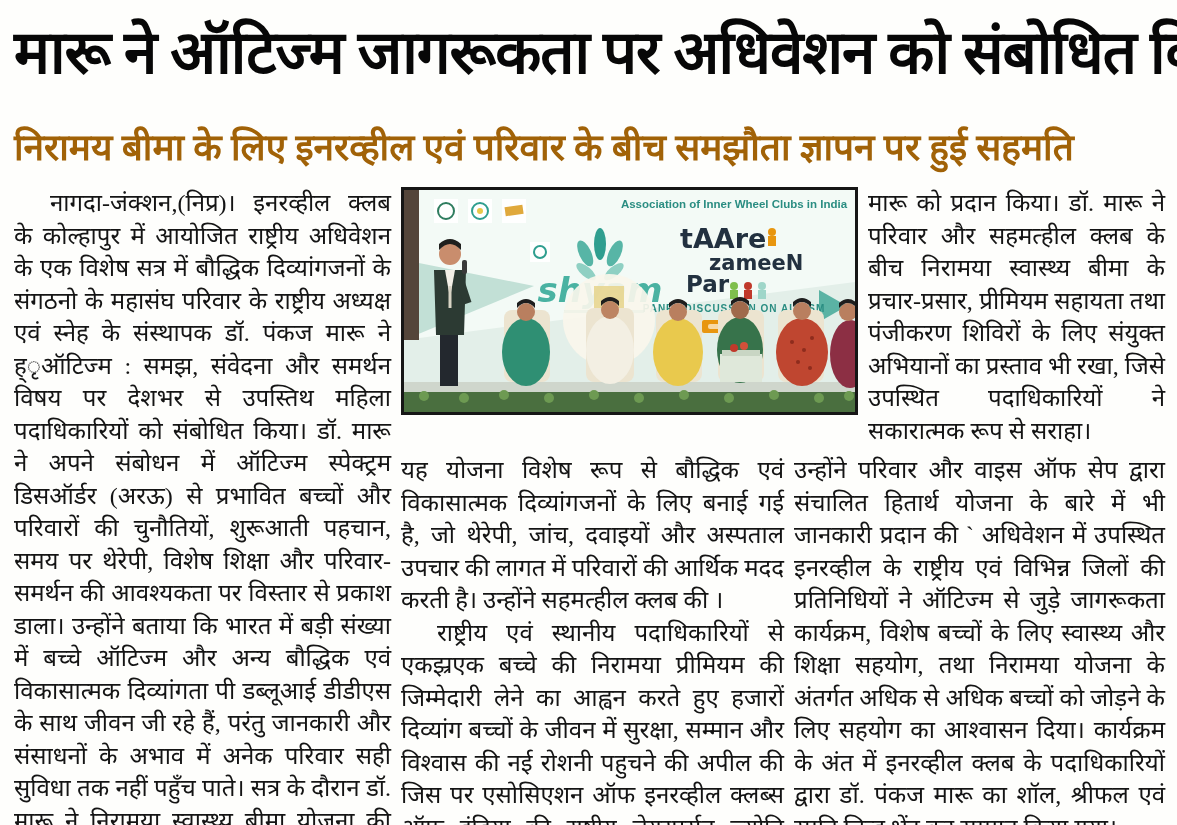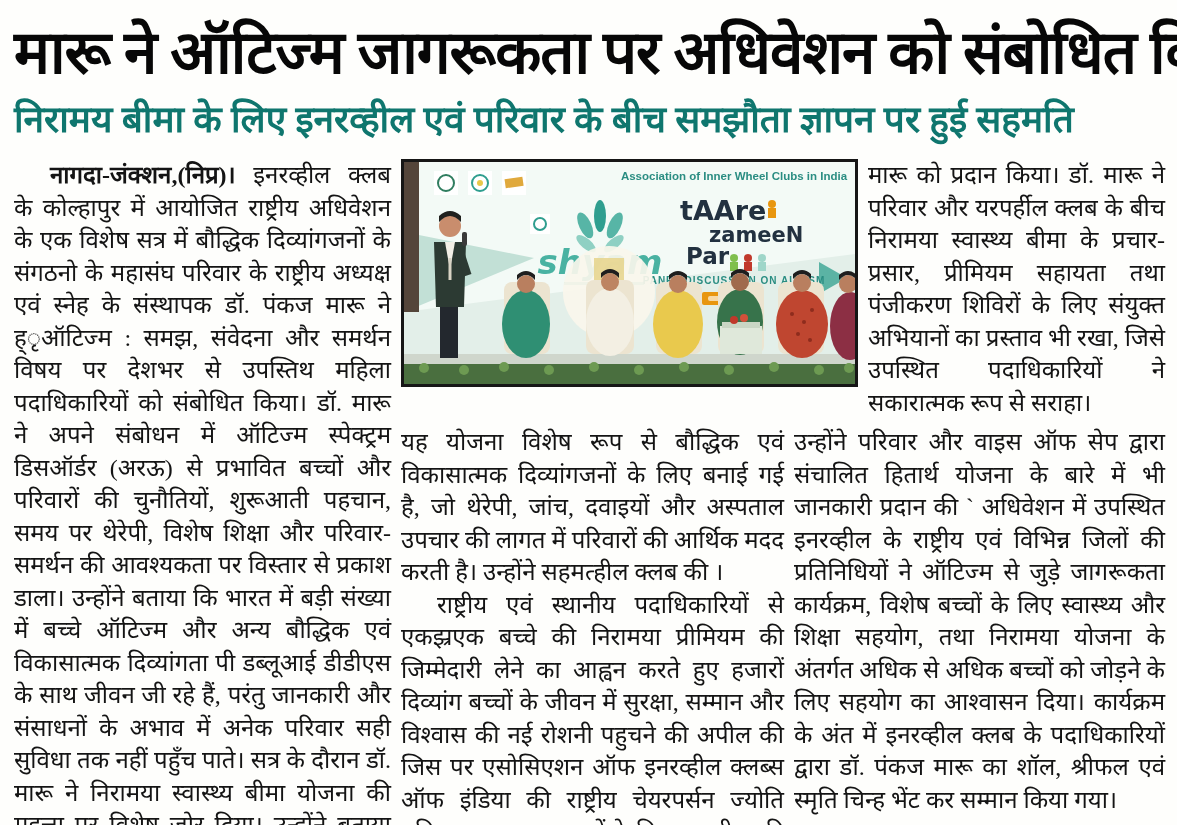--- a/index.html
+++ b/index.html
@@ -8,41 +8,41 @@
     background:#fefefc;color:#0d0d0d;
     padding:8px 12px 6px 14px;overflow:hidden;
     font-family:"Liberation Serif","DejaVu Serif",serif;
   }
   .headline{
     font-size:60px;font-weight:800;line-height:1.3;
     letter-spacing:-1px;white-space:nowrap;color:#070707;
     margin-top:6px;
   }
   .subheadline{
-    font-size:37px;font-weight:800;color:#0f766e;
-    margin-top:0;white-space:nowrap;letter-spacing:0px;
+    font-size:37px;font-weight:800;color:#a16207;
+    margin-top:28px;white-space:nowrap;letter-spacing:0px;
   }
   .body-cols{display:flex;gap:10px;margin-top:16px;}
   .bodytext{
     font-size:24px;line-height:32.5px;text-align:justify;
     color:#141414;
   }
   .col-left{width:377px;flex:0 0 auto;}
   .right-wrap{flex:1 1 auto;min-width:0;}
   .top-row{display:flex;gap:10px;align-items:flex-start;}
   .photo-frame{
     width:457px;height:228px;flex:0 0 auto;
     border:3px solid #161616;box-sizing:border-box;background:#e7f1ec;
   }
   .photo-frame svg{display:block;width:100%;height:100%;}
   .right-top{flex:1 1 auto;min-width:0;}
   .bottom-row{display:flex;gap:10px;margin-top:7px;}
   .col-mid{width:383px;flex:0 0 auto;}
   .col-right{flex:1 1 auto;min-width:0;}
-  .lead{font-weight:700;}
+  .lead{font-weight:400;}
   .indent{text-indent:36px;}
   .svg-sans{font-family:"Liberation Sans","DejaVu Sans",sans-serif;}
   .theme-hand{font-family:"DejaVu Sans","Liberation Sans",sans-serif;font-weight:700;}
 </style>
 </head>
 <body>
 
 <div class="page">
 
   <div class="headline">मारू ने ऑटिज्म जागरूकता पर अधिवेशन को संबोधित किया</div>
@@ -199,21 +199,21 @@
 
             <g>
               <rect x="316" y="164" width="42" height="28" fill="#dfe8da"></rect>
               <rect x="318" y="160" width="38" height="6" fill="#c9d6c4"></rect>
               <circle cx="330" cy="158" r="4" fill="#c0392b"></circle>
               <circle cx="340" cy="156" r="4" fill="#d4503a"></circle>
             </g>
           </svg>
         </div>
 
-        <div class="right-top bodytext">मारू को प्रदान किया। डॉ. मारू ने परिवार और यरपर्हील क्लब के बीच निरामया स्वास्थ्य बीमा के प्रचार-प्रसार, प्रीमियम सहायता तथा पंजीकरण शिविरों के लिए संयुक्त अभियानों का प्रस्ताव भी रखा, जिसे उपस्थित पदाधिकारियों ने सकारात्मक रूप से सराहा।</div>
+        <div class="right-top bodytext">मारू को प्रदान किया। डॉ. मारू ने परिवार और सहमत्हील क्लब के बीच निरामया स्वास्थ्य बीमा के प्रचार-प्रसार, प्रीमियम सहायता तथा पंजीकरण शिविरों के लिए संयुक्त अभियानों का प्रस्ताव भी रखा, जिसे उपस्थित पदाधिकारियों ने सकारात्मक रूप से सराहा।</div>
       </div>
 
       <div class="bottom-row">
 
         <div class="col-mid">
           <div class="bodytext">यह योजना विशेष रूप से बौद्धिक एवं विकासात्मक दिव्यांगजनों के लिए बनाई गई है, जो थेरेपी, जांच, दवाइयों और अस्पताल उपचार की लागत में परिवारों की आर्थिक मदद करती है। उन्होंने सहमत्हील क्लब की ।</div>
           <div class="bodytext indent">राष्ट्रीय एवं स्थानीय पदाधिकारियों से एकझ्रएक बच्चे की निरामया प्रीमियम की जिम्मेदारी लेने का आह्वन करते हुए हजारों दिव्यांग बच्चों के जीवन में सुरक्षा, सम्मान और विश्वास की नई रोशनी पहुचने की अपील की जिस पर एसोसिएशन ऑफ इनरव्हील क्लब्स ऑफ इंडिया की राष्ट्रीय चेयरपर्सन ज्योति महिपाल द्वारा 100 बच्चों के निरामया बीमा की प्रीमियम राशि का चेक</div>
         </div>
 
         <div class="col-right bodytext">उन्होंने परिवार और वाइस ऑफ सेप द्वारा संचालित हितार्थ योजना के बारे में भी जानकारी प्रदान की ` अधिवेशन में उपस्थित इनरव्हील के राष्ट्रीय एवं विभिन्न जिलों की प्रतिनिधियों ने ऑटिज्म से जुड़े जागरूकता कार्यक्रम, विशेष बच्चों के लिए स्वास्थ्य और शिक्षा सहयोग, तथा निरामया योजना के अंतर्गत अधिक से अधिक बच्चों को जोड़ने के लिए सहयोग का आश्वासन दिया। कार्यक्रम के अंत में इनरव्हील क्लब के पदाधिकारियों द्वारा डॉ. पंकज मारू का शॉल, श्रीफल एवं स्मृति चिन्ह भेंट कर सम्मान किया गया।</div>

